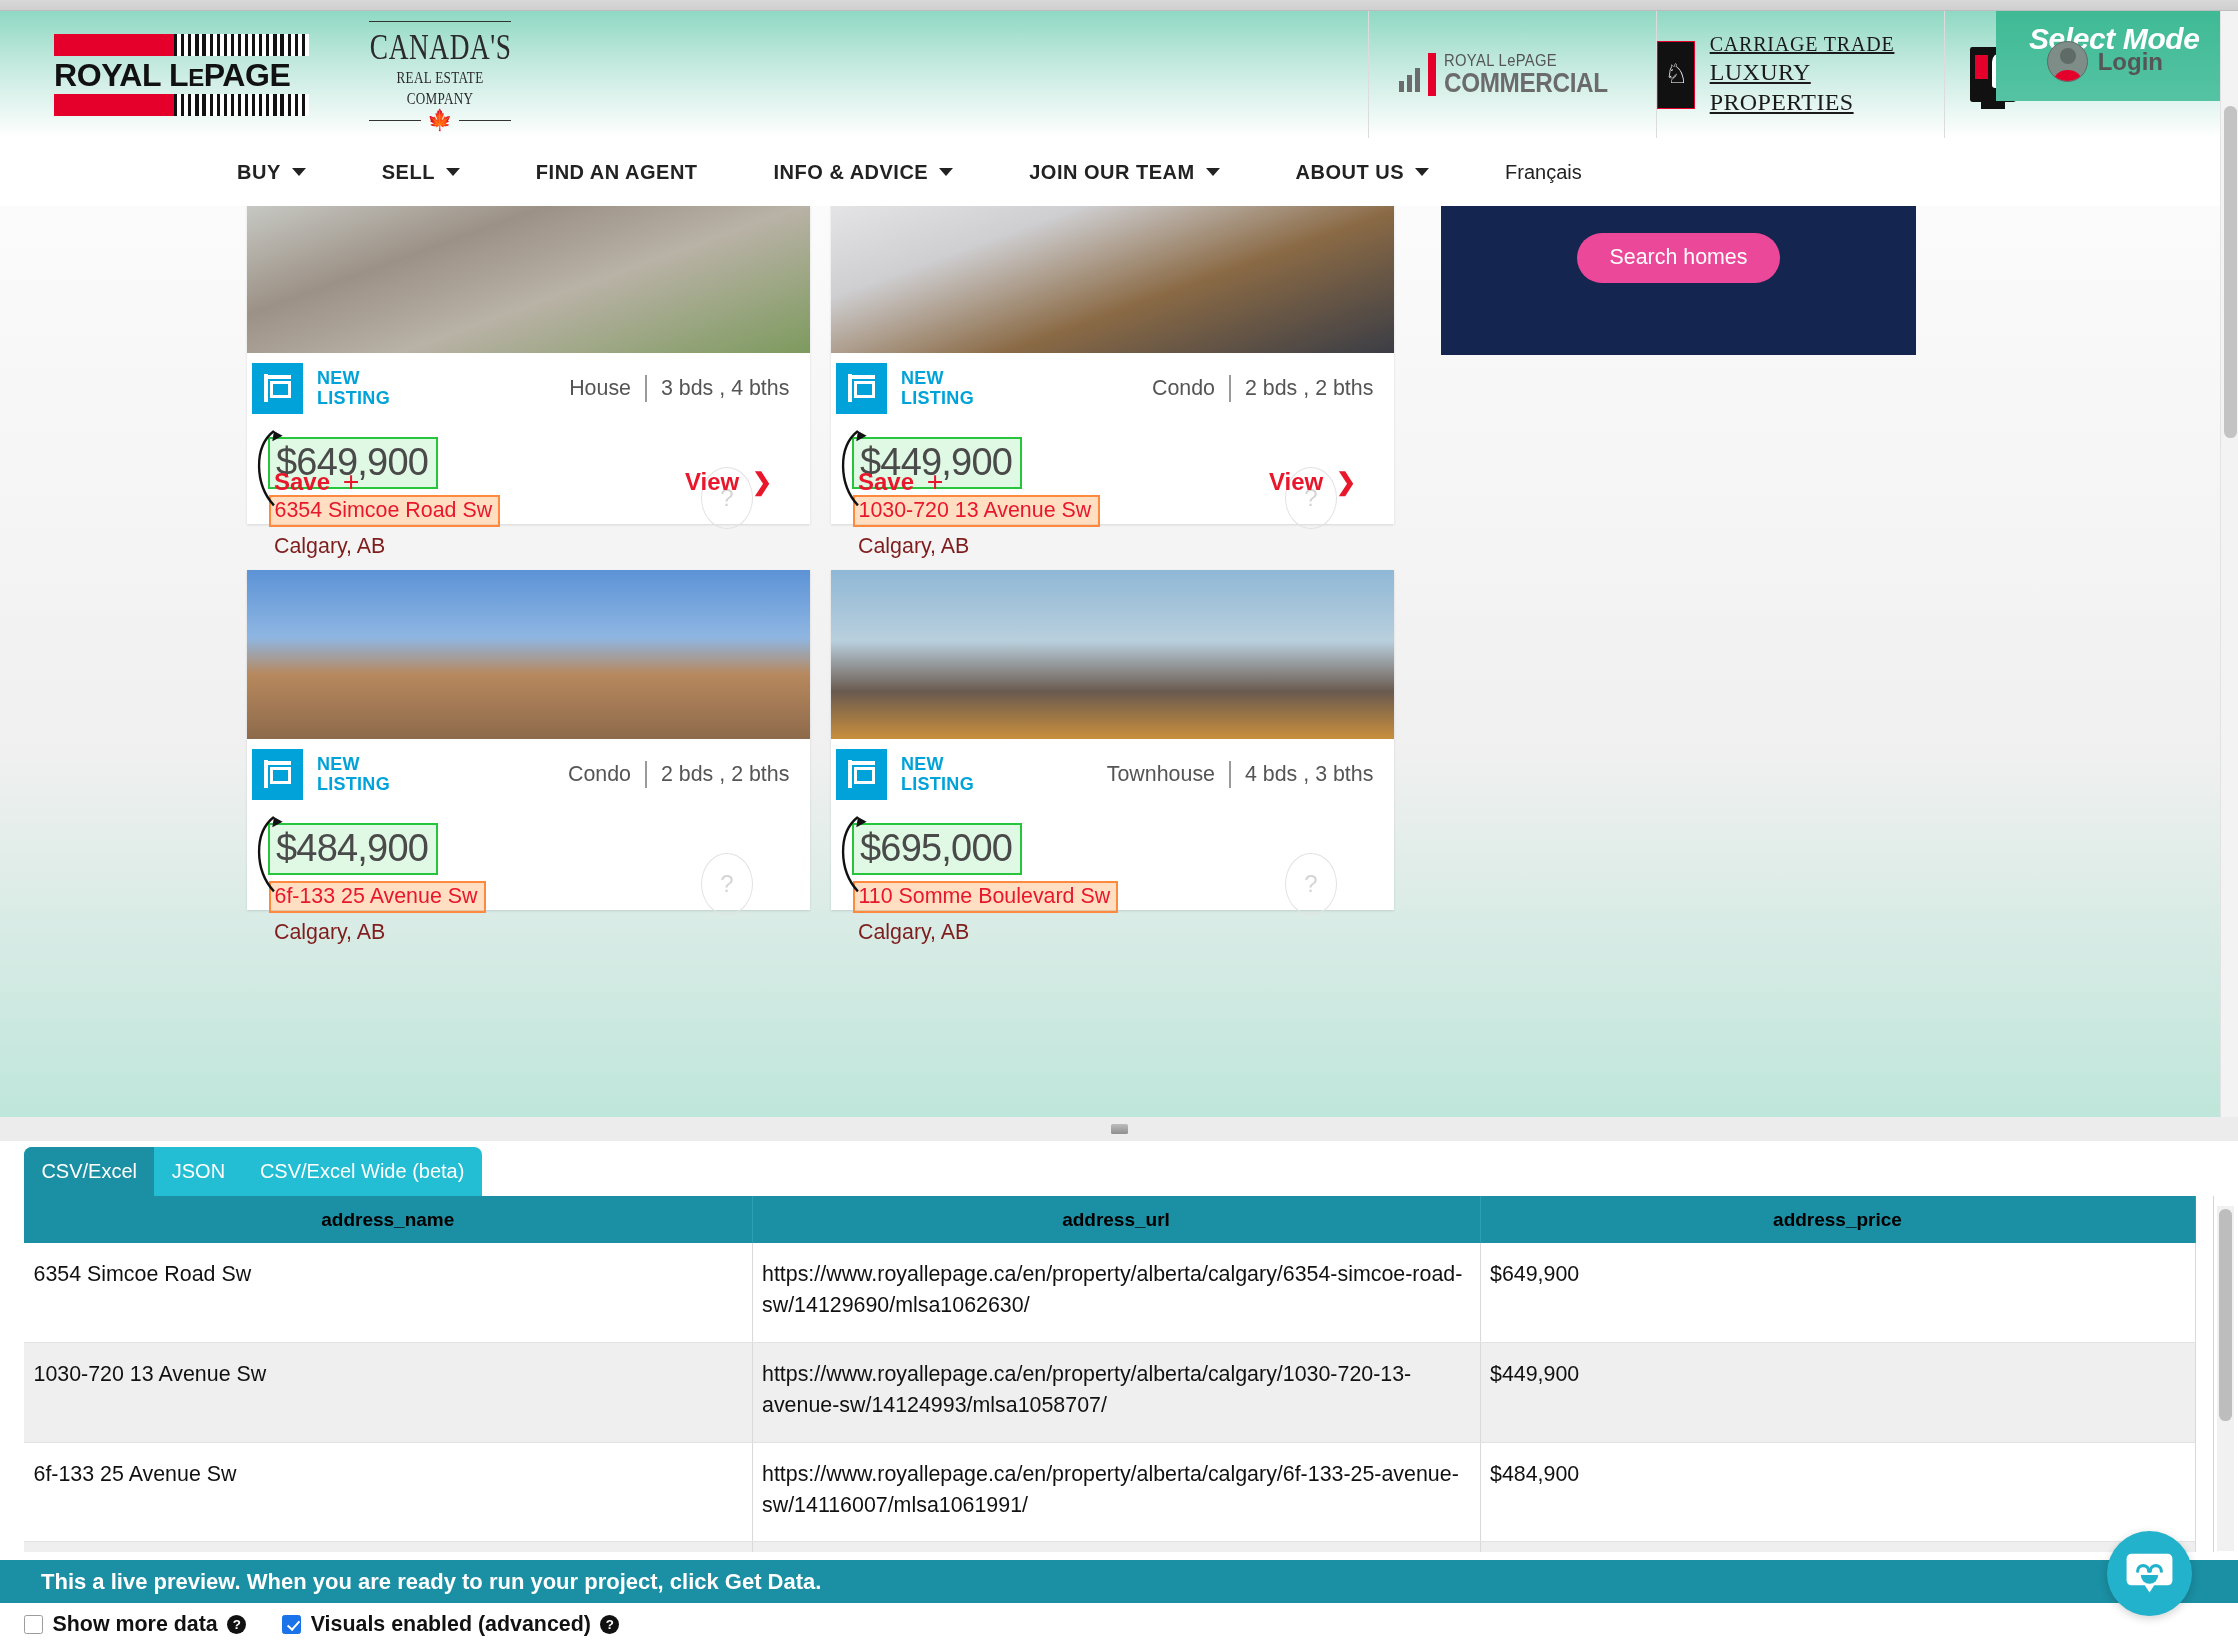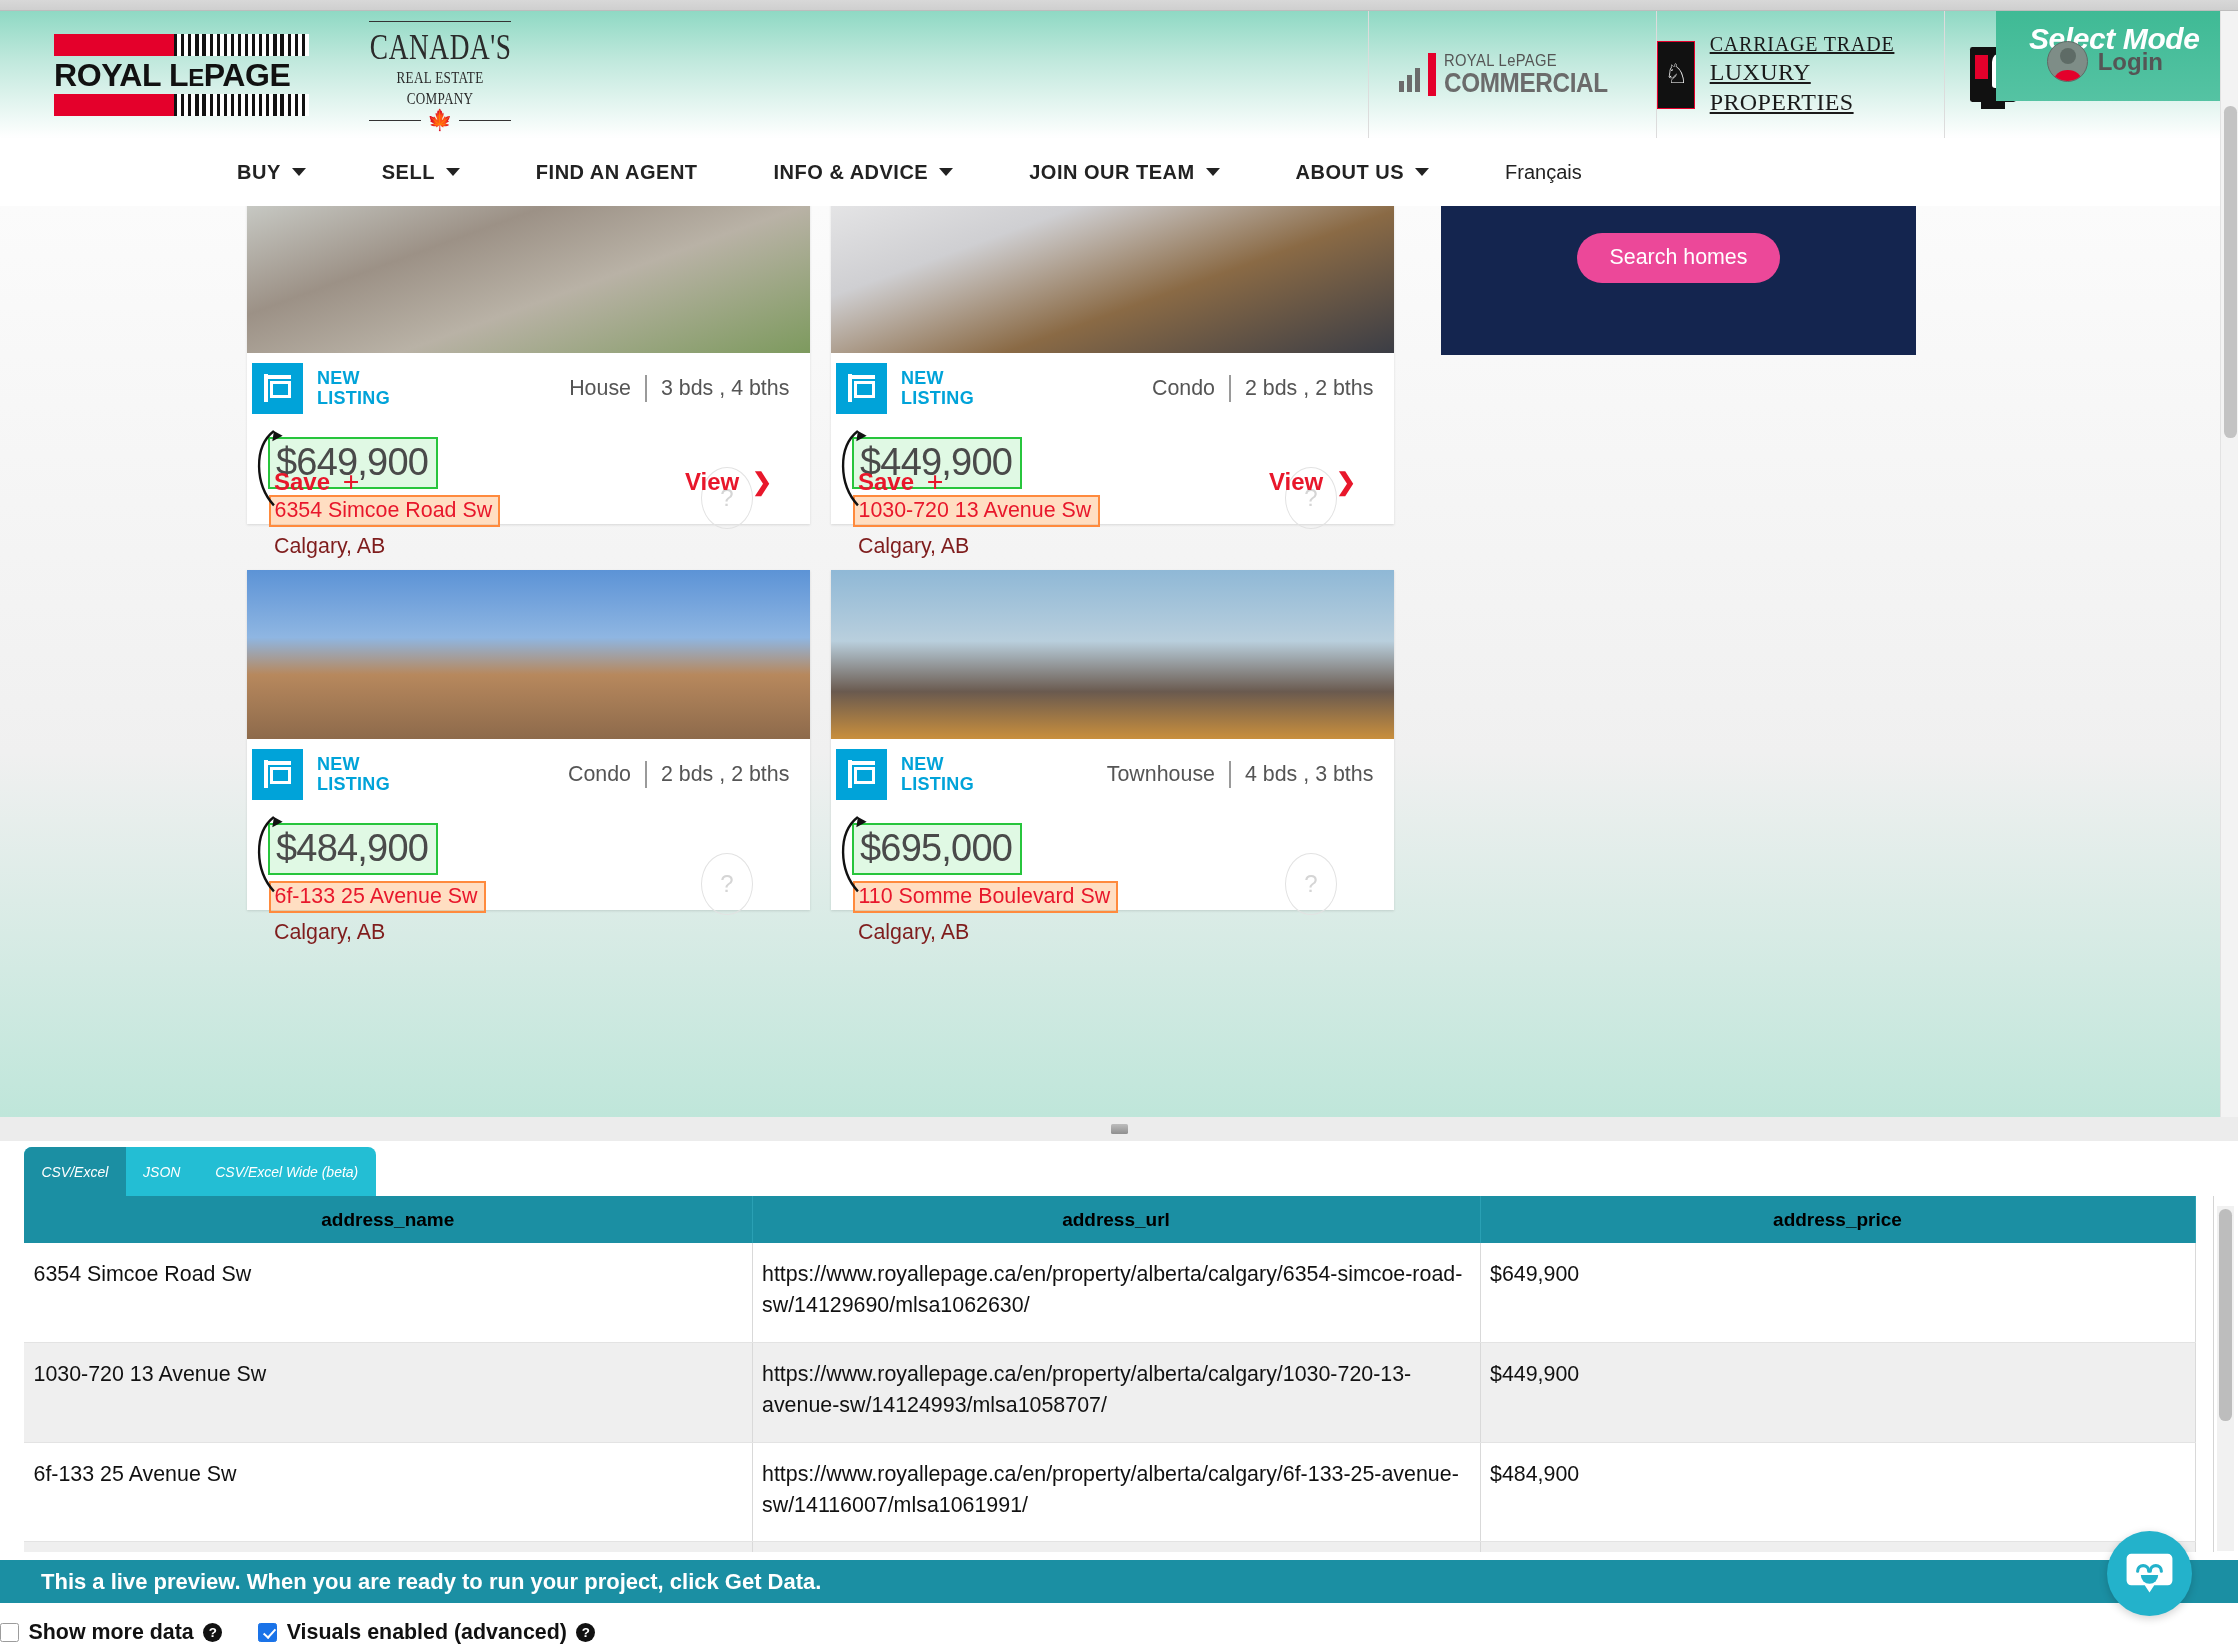--- a/index.html
+++ b/index.html
@@ -274,21 +274,21 @@
   .data-panel {
     position:absolute; left:0; top: 1141px; width: 2239px; height: 511px; background:#fff;
   }
   .tabs {
     position:absolute; left: 24px; top: 6.3px; height: 49px;
     display:flex; align-items:stretch;
     background:#23bed4; border-radius: 8px 8px 0 0; overflow:hidden;
   }
   .tab {
     display:flex; align-items:center; padding: 0 17.4px;
-    color:#fff; font-size: 14px; cursor:pointer; white-space:nowrap;font-style:italic;
+    color:#fff; font-size: 20px; cursor:pointer; white-space:nowrap;
   }
   .tab.active { background:#1b8fa3; }
 
   .table-scroll {
     position:absolute; left: 24px; top: 55px; width: 2190px; height: 356px;
     overflow: hidden; border-right: 0.8px solid #d4d4d4;
   }
   table.grid { border-collapse: collapse; width: 2171px; table-layout: fixed; }
   table.grid th {
     background:#1b8fa3; color:#000000; text-align:center; font-size: 19px; font-weight: 700;
@@ -313,21 +313,21 @@
   }
 
   .preview-bar {
     position:absolute; left: 0; top: 1560px; width: 2239px; height: 43px;
     background:#1b8fa3; display:flex; align-items:center;
   }
   .preview-bar .msg { color:#fff; font-size: 22px; font-weight: 700; padding-left: 41px; }
 
   .options-row {
     position:absolute; left: 0; top: 1612px; width: 2239px; height: 40px;
-    display:flex; align-items:center; gap: 36px;
+    display:flex; align-items:flex-start; padding-left: 24px; gap: 36px;
   }
   .opt { display:flex; align-items:center; gap: 9.5px; font-size: 21.4px; font-weight:700; color:#111; }
   .opt .box {
     width: 19px; height: 19px; border:0.8px solid #9c9c9c; border-radius:2.4px; background:#fff;
   }
   .opt .box.checked {
     background:#1a73e8; border-color:#1a73e8; position:relative;
   }
   .opt .box.checked::after {
     content:""; position:absolute; left: 6.3px; top: 2.4px;

